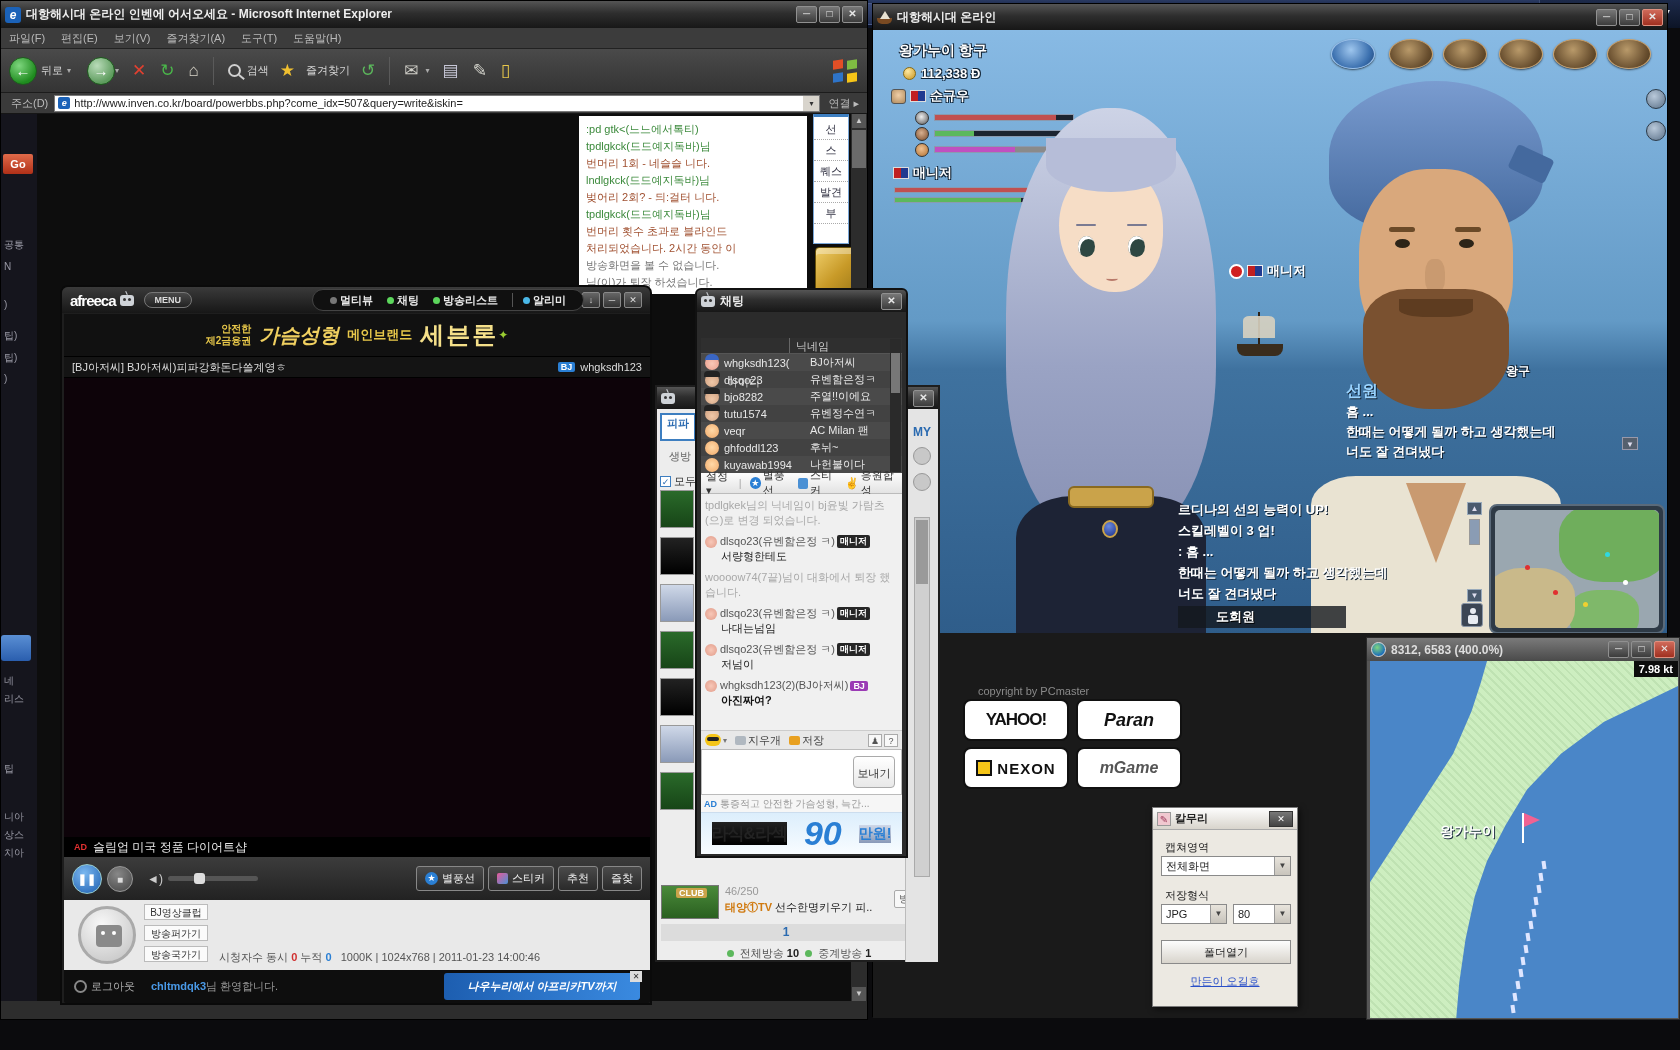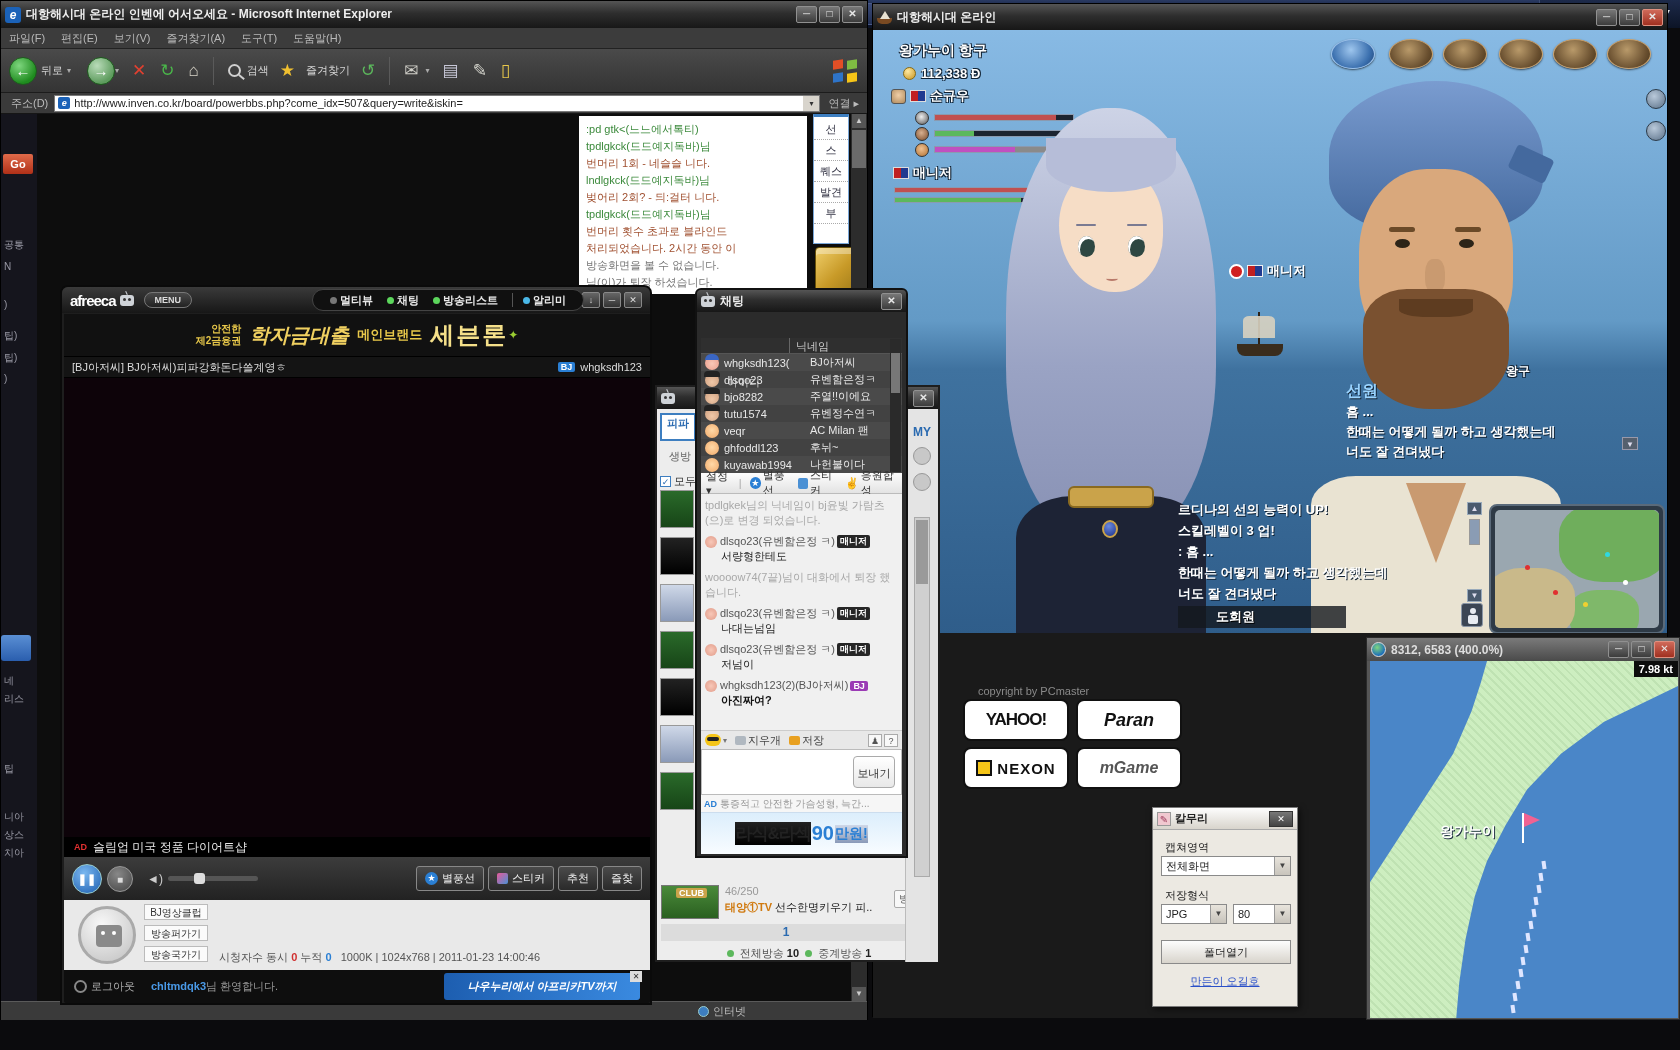--- a/index.html
+++ b/index.html
@@ -321,21 +321,21 @@
   font-size:9px; text-align:center; line-height:12px; margin-left:2px; }
 #chat-input { left:4px; top:459px; width:201px; height:46px; background:#fff; border:1px solid #bbb; }
 #send-btn { position:absolute; right:6px; top:6px; width:42px; height:32px; background:linear-gradient(#fff,#e8e8e8);
   border:1px solid #aaa; border-radius:4px; font-size:11px; color:#333; text-align:center; line-height:32px; }
 #chat-ad { left:4px; top:505px; width:201px; height:17px; background:#f6f6f6; display:flex;
   align-items:center; font-size:10px; color:#999; white-space:nowrap; overflow:hidden; }
 #chat-ad .adchip { color:#2a7fd4; font-weight:bold; font-size:9px; margin:0 3px; }
 #chat-banner { left:4px; top:522px; width:201px; height:42px; background:linear-gradient(#dceefc,#f8fcff);
   display:flex; align-items:center; justify-content:center; border-top:1px solid #cde; overflow:hidden;}
 #chat-banner .t1 { font-size:17px; font-weight:bold; color:#222; letter-spacing:-1px; }
-#chat-banner .big { font-size:20px; font-weight:bold; color:#2a7fd4; margin:0 1px; }
+#chat-banner .big { font-size:34px; font-weight:bold; font-style:italic; color:#2a7fd4; margin:0 17px; }
 #chat-banner .t2 { font-size:14px; font-weight:bold; color:#2a7fd4; }
 
 
 #player { left:60px; top:285px; width:592px; height:720px; background:#1e1e1e;
   border:2px solid #0a0a0a; border-radius:8px 8px 0 0; z-index:50; }
 #pl-titlebar { left:0; top:0; width:100%; height:26px; background:linear-gradient(#3a3a3a,#171717);
   border-radius:6px 6px 0 0; display:flex; align-items:center; padding:0 8px; }
 #pl-logo { color:#fff; font-size:15px; font-weight:bold; letter-spacing:-1px; margin-right:4px; }
 #pl-menu-btn { margin-left:10px; background:linear-gradient(#4a4a4a,#222); border:1px solid #777;
   border-radius:9px; color:#ddd; font-size:9px; font-weight:bold; padding:2px 10px; }
@@ -589,26 +589,20 @@
           <div class="sm-item">발견</div>
           <div class="sm-item">부</div>
         </div>
       <div id="ie-gold" class="abs"></div>
       <div id="ie-scroll" class="abs">
         <span class="sc-btn" style="top:0;">▲</span>
         <span class="sc-thumb"></span>
         <span class="sc-btn" style="bottom:0;">▼</span>
       </div>
     </div>
-    <div id="ie-statusbar" class="abs">
-      <span class="zone">
-        <span class="globe"></span>
-        <span>인터넷</span>
-      </span>
-    </div>
   </div>
 
   <div id="game" class="abs">
     <div id="game-titlebar" class="abs dark-titlebar">
       <span class="ship-ico"></span>
       <span id="game-title-text">대항해시대 온라인</span>
       <span class="tbtn">─</span>
       <span class="tbtn">□</span>
       <span class="tbtn close">✕</span>
     </div>
@@ -946,21 +940,21 @@
         <span class="pl-wb">⧉</span>
         <span class="pl-wb">↓</span>
         <span class="pl-wb">─</span>
         <span class="pl-wb">✕</span>
       </span>
     </div>
     <div id="pl-banner" class="abs">
       <span class="small2">
         <span>안전한</span><br><span>제2금융권</span>
       </span>
-      <span class="script">학자금대출</span>
+      <span class="script">가슴성형</span>
       <span class="mid">메인브랜드</span>
       <span class="brand">세븐론</span>
       <span class="spark">✦</span>
     </div>
     <div id="pl-bjrow" class="abs">
       <span>[BJ아저씨] BJ아저씨)피파강화돈다쓸계영ㅎ</span>
       <span class="right">
         <span class="bjchip">BJ</span>
         <span>whgksdh123</span>
       </span>

